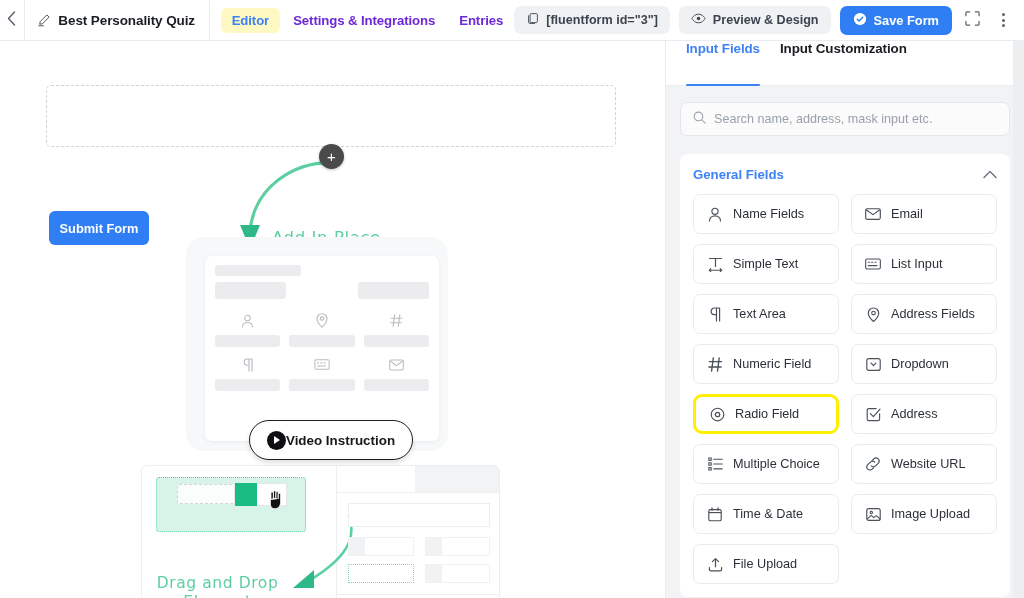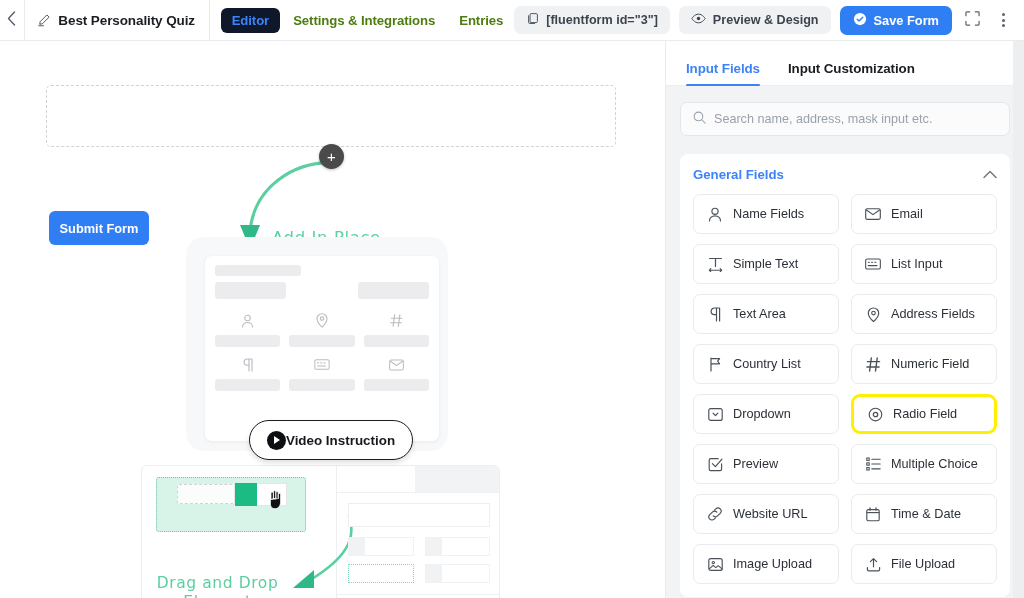--- a/index.html
+++ b/index.html
@@ -24,25 +24,25 @@
   .divider-v { width:1px; height:40px; background:#e9ecef; }
   .form-title {
     display:flex; align-items:center; gap:7px;
     padding:0 14px 0 13px; height:40px; color:#1a1d21;
     font-size:13.5px; font-weight:700; letter-spacing:-0.1px;
     white-space:nowrap;
   }
   .pencil-ic { color:#4b525c; display:flex; }
   .nav-tabs { display:flex; align-items:center; gap:2px; padding-left:11px; }
   .nav-tab {
-    font-size:13.2px; font-weight:700; color:#4d7c0f;
+    font-size:13.2px; font-weight:700; color:#6d28d9;
     padding:5px 11px; border-radius:6px; cursor:pointer; white-space:nowrap;
     letter-spacing:-0.1px;
   }
-  .nav-tab.active { background:#0f172a; color:#3e82f7; }
+  .nav-tab.active { background:#fef9c3; color:#3e82f7; }
   .topbar-right {
     margin-left:auto; display:flex; align-items:center; gap:9px; padding-right:10px;
   }
   .chip {
     display:flex; align-items:center; gap:7px;
     background:#f0f1f3; border-radius:7px; height:28px; padding:0 12px;
     font-size:12.6px; font-weight:600; color:#3c4450; cursor:pointer; white-space:nowrap;
   }
   .btn-primary {
     display:flex; align-items:center; gap:7px;
@@ -163,22 +163,22 @@
   .prev-fld .lead { width:16px; background:#f1f2f4; }
   .prev-fld.ghost { border:1.3px dotted #7fd9b5; background:#fff; }
   .prev-foot { border-top:1px solid #eef0f2; margin-top:11px; padding:12px 11px; }
 
   
   .panel {
     position:absolute; top:41px; left:665px; width:359px; height:557px;
     background:#f2f3f5; border-left:1px solid #e9ecef;
   }
   .panel-tabs {
-    height:45px; background:#fff; display:flex; align-items:flex-end;
-    padding:0 20px; gap:28px; border-bottom:1px solid #eceef0;
+    height:45px; background:#fff; display:flex; 
+    padding:0 20px; gap:20px; border-bottom:1px solid #eceef0;
   }
   .ptab {
     font-size:13.4px; font-weight:700; color:#1a1d21; padding-bottom:9px;
     cursor:pointer; position:relative; white-space:nowrap; letter-spacing:-0.1px;
   }
   .ptab.active { color:#3e82f7; }
   .ptab.active::after {
     content:""; position:absolute; left:0; right:0; bottom:-1px; height:2.5px;
     background:#3e82f7; border-radius:2px;
   }
@@ -515,29 +515,20 @@
           <div class="field-btn">
             <span class="fi">
                 <svg width="13" height="15" viewBox="0 0 13 15" fill="none">
                   <path d="M6.5 1a5.2 5.2 0 015.2 5.2c0 3.8-5.2 8.3-5.2 8.3S1.3 10 1.3 6.2A5.2 5.2 0 016.5 1z" stroke="#4a5159" stroke-width="1.15"></path>
                   <circle cx="6.5" cy="6" r="1.8" stroke="#4a5159" stroke-width="1.15"></circle>
                 </svg>
               </span>
             <span>Address Fields</span>
           </div>
 
-          <div class="field-btn">
-            <span class="fi">
-                <svg width="13" height="15" viewBox="0 0 13 15" fill="none">
-                  <path d="M2 1v13" stroke="#4a5159" stroke-width="1.2" stroke-linecap="round"></path>
-                  <path d="M2 1.6h8.6l-2 2.6 2 2.6H2" stroke="#4a5159" stroke-width="1.15" stroke-linejoin="round"></path>
-                </svg>
-              </span>
-            <span>Country List</span>
-          </div>
 
           <div class="field-btn">
             <span class="fi">
                 <svg width="15" height="15" viewBox="0 0 15 15" fill="none">
                   <path d="M5.3 1L3.6 14M11.2 1L9.5 14M1.4 4.6h12.2M.9 10h12.2" stroke="#4a5159" stroke-width="1.4" stroke-linecap="round"></path>
                 </svg>
               </span>
             <span>Numeric Field</span>
           </div>
 
@@ -561,21 +552,21 @@
             <span>Radio Field</span>
           </div>
 
           <div class="field-btn">
             <span class="fi">
                 <svg width="15" height="15" viewBox="0 0 15 15" fill="none">
                   <path d="M13.6 6.8v5.2c0 .9-.7 1.6-1.6 1.6H2.8c-.9 0-1.6-.7-1.6-1.6V3.2c0-.9.7-1.6 1.6-1.6h7.4" stroke="#4a5159" stroke-width="1.15" stroke-linecap="round"></path>
                   <path d="M4.4 6.6l3 3L14 2.2" stroke="#4a5159" stroke-width="1.2" stroke-linecap="round" stroke-linejoin="round"></path>
                 </svg>
               </span>
-            <span>Preview</span>
+            <span>Address</span>
           </div>
 
           <div class="field-btn">
             <span class="fi">
                 <svg width="15" height="14" viewBox="0 0 15 14" fill="none">
                   <rect x=".8" y="1" width="2.4" height="2.4" stroke="#4a5159" stroke-width="1.05"></rect>
                   <rect x=".8" y="5.8" width="2.4" height="2.4" stroke="#4a5159" stroke-width="1.05"></rect>
                   <rect x=".8" y="10.6" width="2.4" height="2.4" stroke="#4a5159" stroke-width="1.05"></rect>
                   <path d="M5.8 2.2h8.4M5.8 7h8.4M5.8 11.8h8.4" stroke="#4a5159" stroke-width="1.15" stroke-linecap="round"></path>
                 </svg>

